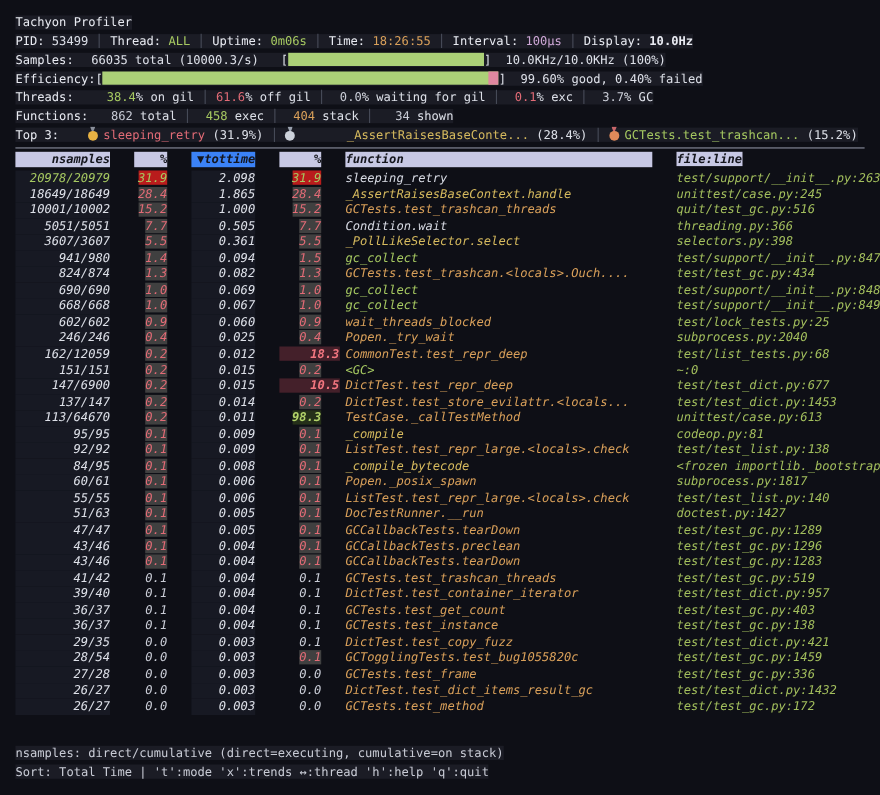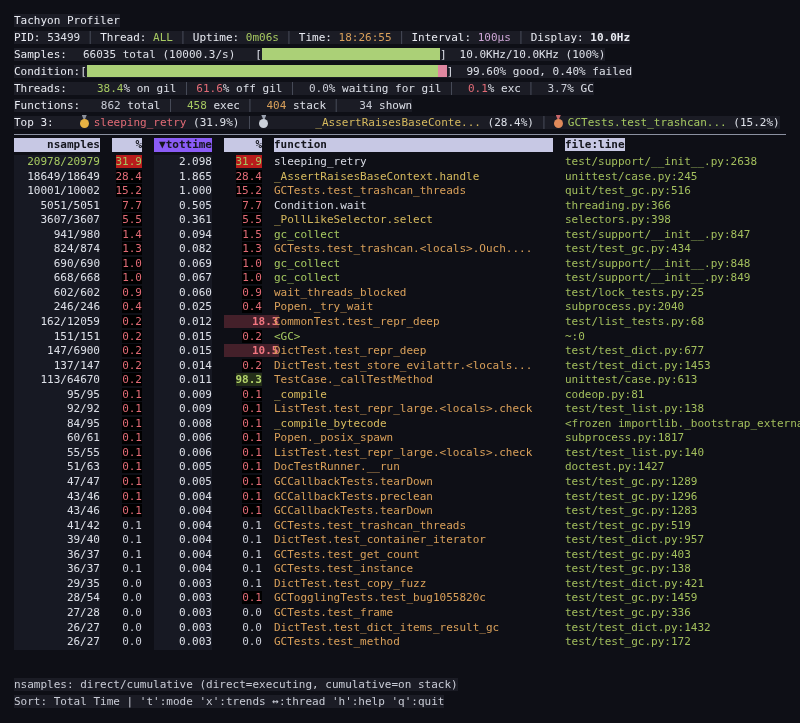--- a/index.html
+++ b/index.html
@@ -15,21 +15,21 @@
   .c-green{color:#a6c961;}
   .c-red{color:#e26b76;}
   .c-orange{color:#d9a05a;}
   .c-yellow{color:#d6ba5e;margin-left:42px;}
   .c-mauve{color:#cda6d5;}
   .c-dim{color:#c9ccd6;}
   .c-white{color:#dde0e8;}
   .c-boldwhite{color:#e9ebf2;font-weight:bold;}
   
   .v-green{color:#a6c961;background:#b91c1c;}
-  .v-red{color:#e26b76;background:#000000;}
+  .v-red{color:#e26b76;background:#404040;}
   .v-redb{color:#f37680;background:#44202a;font-weight:bold;padding-left:28px;}
   .v-greenb{color:#b3d36a;background:#253019;font-weight:bold;}
   .v-dim{color:#c9ccd6;}
   .f-white{color:#d8dbe4;}
   .f-yellow{color:#d6ba5e;margin-top:12px;}
   .f-orange{color:#d9a05a;}
   .f-green{color:#a6c961;}
   .file{color:#a3bf5d;}
   
   .bracket{color:#dde0e8;}
@@ -41,41 +41,41 @@
                  clip-path:polygon(0 0,100% 0,50% 100%);background:#8a8f9a;}
   .medal::after{content:"";position:absolute;bottom:0;left:0;width:9px;height:9px;border-radius:50%;}
   .medal.gold::after{background:#e8b243;}
   .medal.silver::before{background:#9aa1ae;}
   .medal.silver::after{background:#ccd1da;}
   .medal.bronze::before{background:#c8666a;}
   .medal.bronze::after{background:#e08a5a;}
   
   .divider{border:0;border-top:1px solid #8b90a0;margin:3px 0 3px 0;height:0;}
   
-  .grid{display:grid;grid-template-columns:86px 30px 58px 38px 279px 1fr;column-gap:12px;}
+  .grid{display:grid;grid-template-columns:86px 30px 58px 38px 279px 1fr;column-gap:22px;font-style:italic;}
   .grid .h{height:14px;line-height:14px;margin-bottom:3px;white-space:pre;}
   .hcell{background:#c7c8e4;color:#15161d;font-weight:bold;}
-  .hcell.sort{background:#8b5cf6;}
+  .hcell.sort{background:#3b82f6;}
   .grid .cell{height:14.55px;line-height:14.55px;white-space:pre;overflow:visible;}
   .r{text-align:right;}
   .s1{background:#171923;}
   .footer{color:#c9ccd6;}
 </style>
 </head>
 <body>
 
 <div class="term">
 
   <div class="line"><span class="run lbl">Tachyon Profiler</span></div>
 
   <div class="line"><span class="run" id="info-run"><span class="lbl">PID: </span><span class="c-white">53499</span><span class="sep"> │ </span><span class="lbl">Thread: </span><span class="c-green">ALL</span><span class="sep"> │ </span><span class="lbl">Uptime: </span><span class="c-green">0m06s</span><span class="sep"> │ </span><span class="lbl">Time: </span><span class="c-orange">18:26:55</span><span class="sep"> │ </span><span class="lbl">Interval: </span><span class="c-mauve">100µs</span><span class="sep"> │ </span><span class="lbl">Display: </span><span class="c-boldwhite">10.0Hz</span></span></div>
 
   <div class="line"><span class="run"><span class="lbl">Samples:</span><span class="sp" style="width:16px"></span><span class="c-white">66035 total (10000.3/s)</span><span class="sp" style="width:20px"></span><span class="bracket">[</span><span class="bar" id="samples-bar" style="width:178px"></span><span class="bracket">]</span><span class="sp" style="width:13px"></span><span class="c-white">10.0KHz/10.0KHz (100%)</span></span></div>
 
-  <div class="line"><span class="run"><span class="lbl">Condition:</span><span class="bracket">[</span><span class="bar" id="efficiency-bar" style="width:360px"><span class="bad" id="efficiency-bad" style="width: 9px;"></span></span><span class="bracket">]</span><span class="sp" style="width:13px"></span><span class="c-white">99.60% good, 0.40% failed</span></span></div>
+  <div class="line"><span class="run"><span class="lbl">Efficiency:</span><span class="bracket">[</span><span class="bar" id="efficiency-bar" style="width:360px"><span class="bad" id="efficiency-bad" style="width: 9px;"></span></span><span class="bracket">]</span><span class="sp" style="width:13px"></span><span class="c-white">99.60% good, 0.40% failed</span></span></div>
 
   <div class="line"><span class="run"><span class="lbl">Threads:</span><span class="sp" style="width:30px"></span><span id="threads-stats"><span class="c-green">38.4</span><span class="c-white">% on gil</span><span class="sep"> │ </span><span class="c-red">61.6</span><span class="c-white">% off gil</span><span class="sep"> │ </span><span class="c-dim"> 0.0</span><span class="c-white">% waiting for gil</span><span class="sep"> │ </span><span class="c-red"> 0.1</span><span class="c-white">% exc</span><span class="sep"> │ </span><span class="c-dim"> 3.7</span><span class="c-white">% GC</span></span></span></div>
 
   <div class="line"><span class="run"><span class="lbl">Functions:</span><span class="sp" style="width:14px"></span><span id="functions-stats"><span class="c-dim"> 862</span><span class="c-white"> total</span><span class="sep"> │ </span><span class="c-green"> 458</span><span class="c-white"> exec</span><span class="sep"> │ </span><span class="c-orange"> 404</span><span class="c-white"> stack</span><span class="sep"> │ </span><span class="c-dim">  34</span><span class="c-white"> shown</span></span></span></div>
 
   <div class="line"><span class="run"><span class="lbl">Top 3:</span><span class="sp" style="width:26px"></span><span id="top3-entries"><span class="medal gold"></span><span class="c-red">sleeping_retry</span><span class="c-white"> (31.9%)</span><span class="sep"> │ </span><span class="medal silver"></span><span class="c-yellow">_AssertRaisesBaseConte...</span><span class="c-white"> (28.4%)</span><span class="sep"> │ </span><span class="medal bronze"></span><span class="c-green">GCTests.test_trashcan...</span><span class="c-white"> (15.2%)</span></span></span></div>
 
   <div class="divider"></div>
 
   <div class="grid" id="stats-table">

